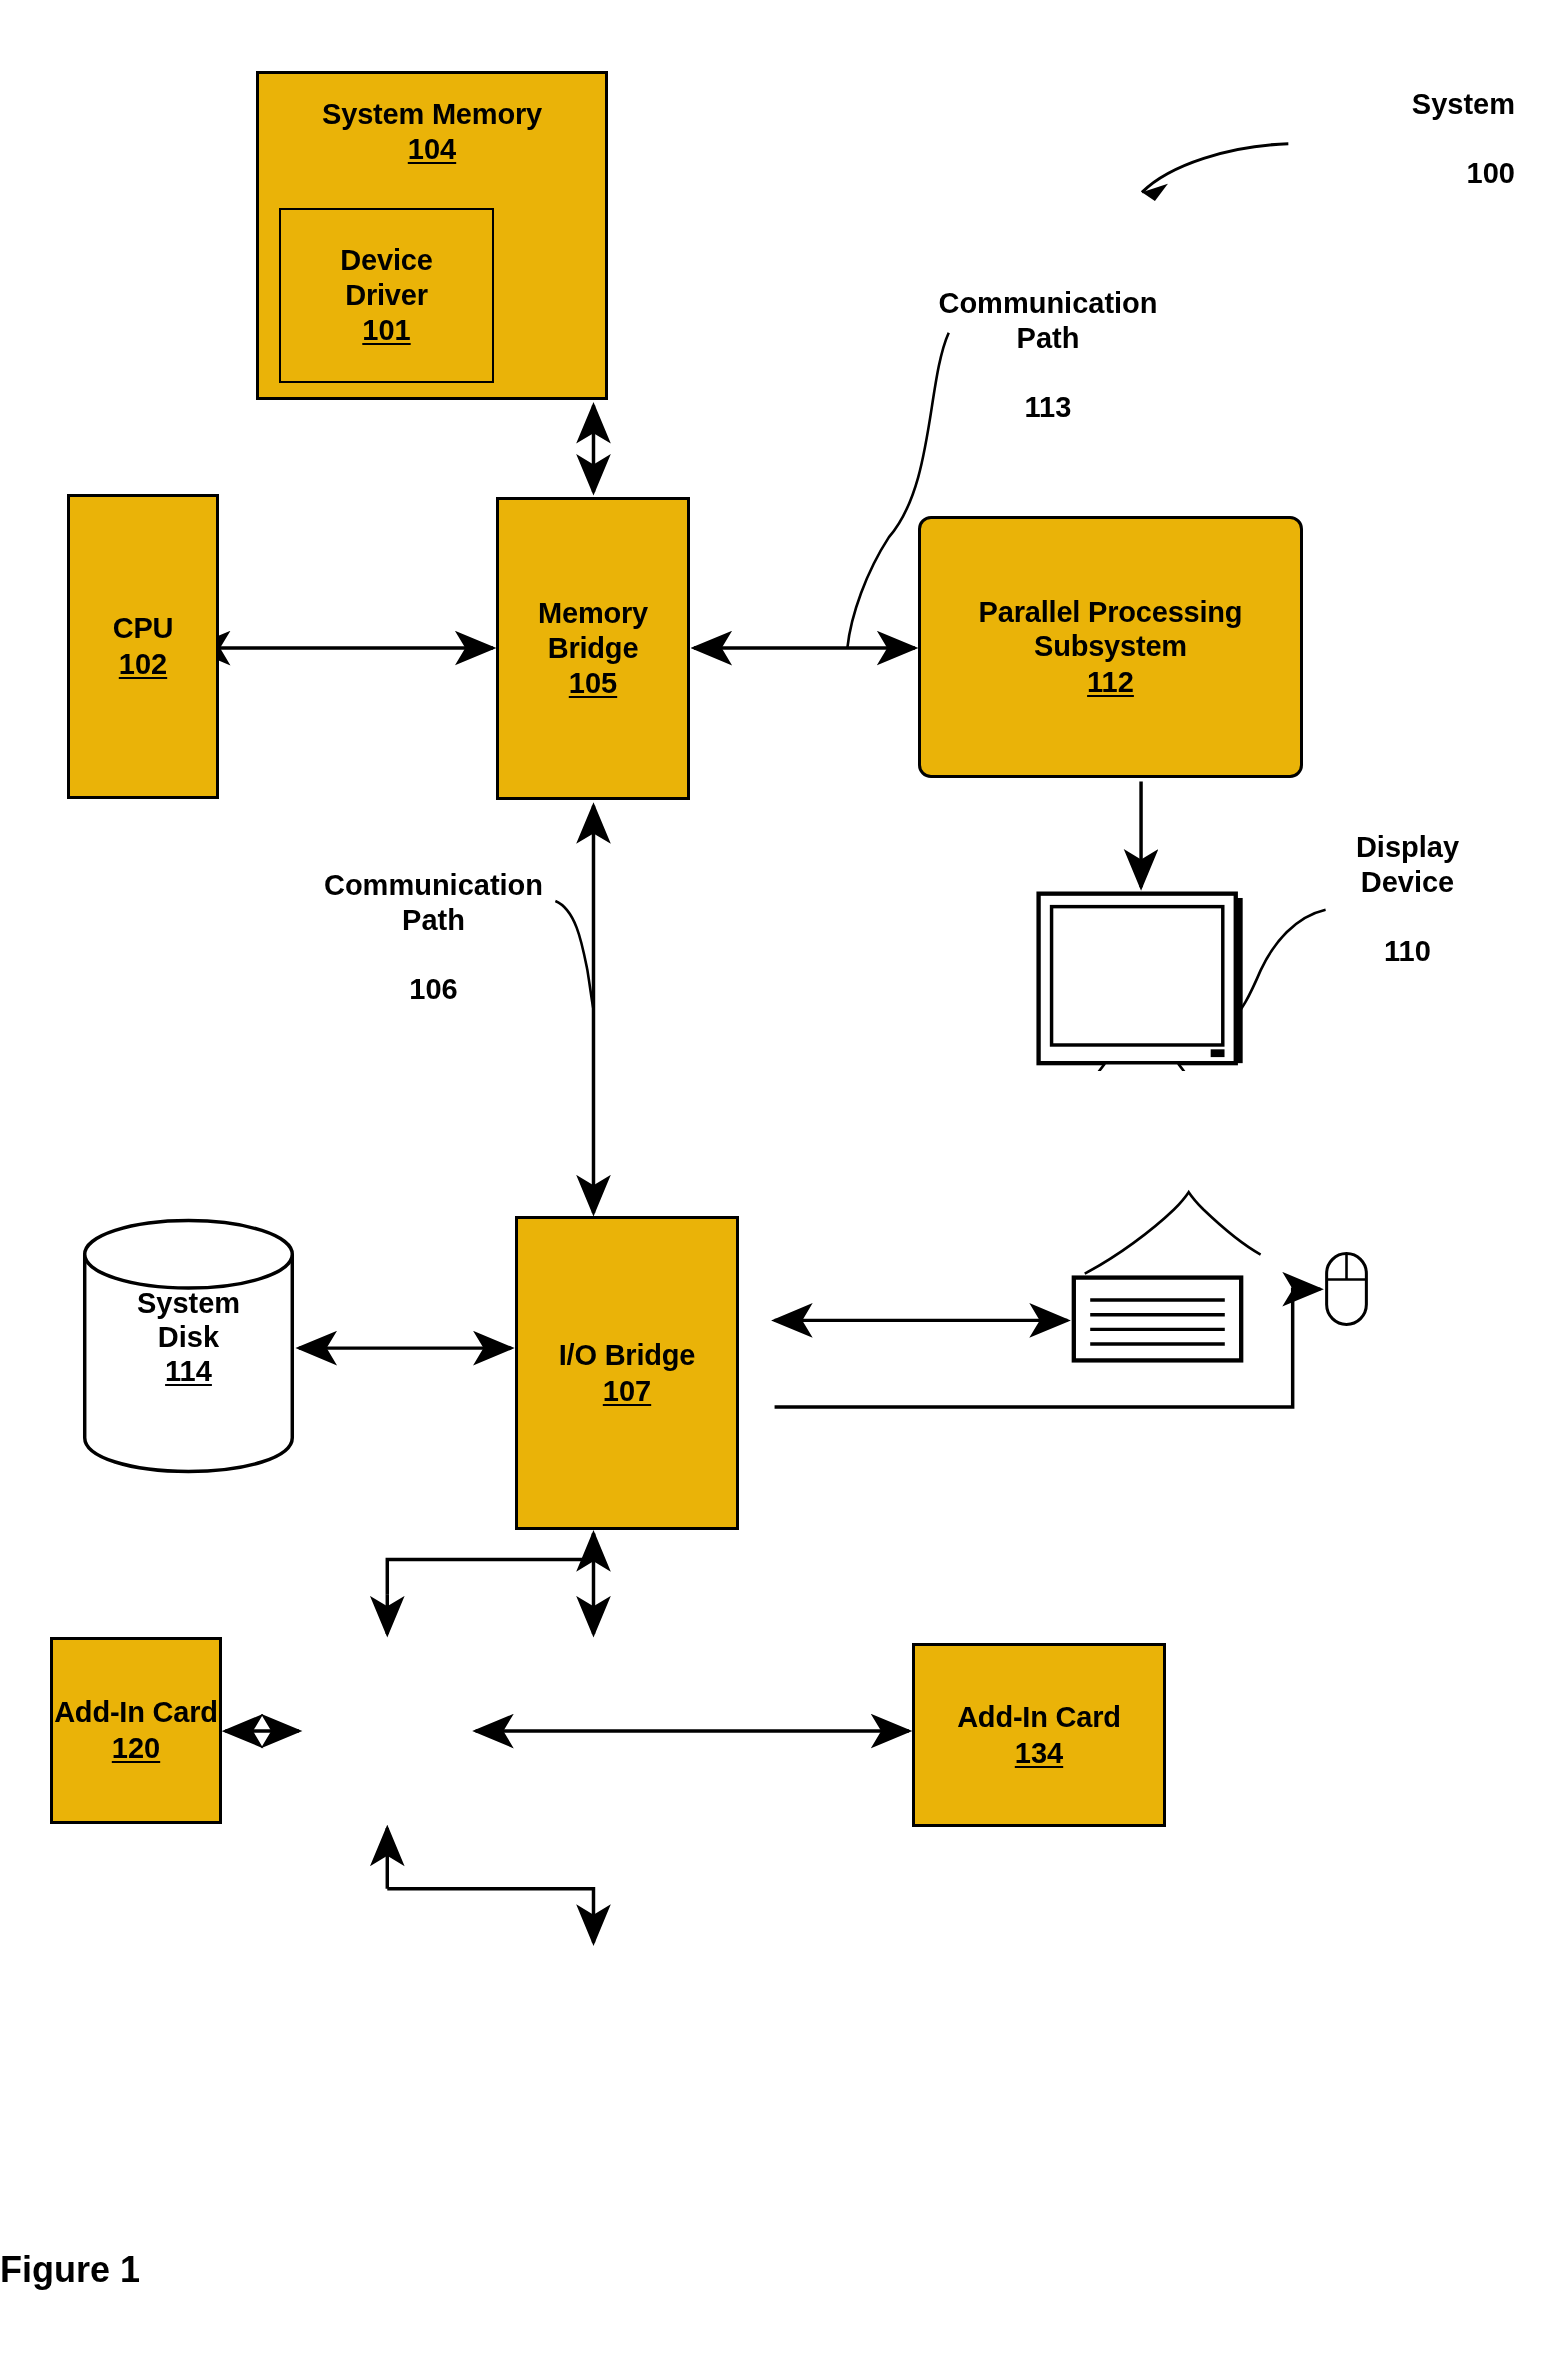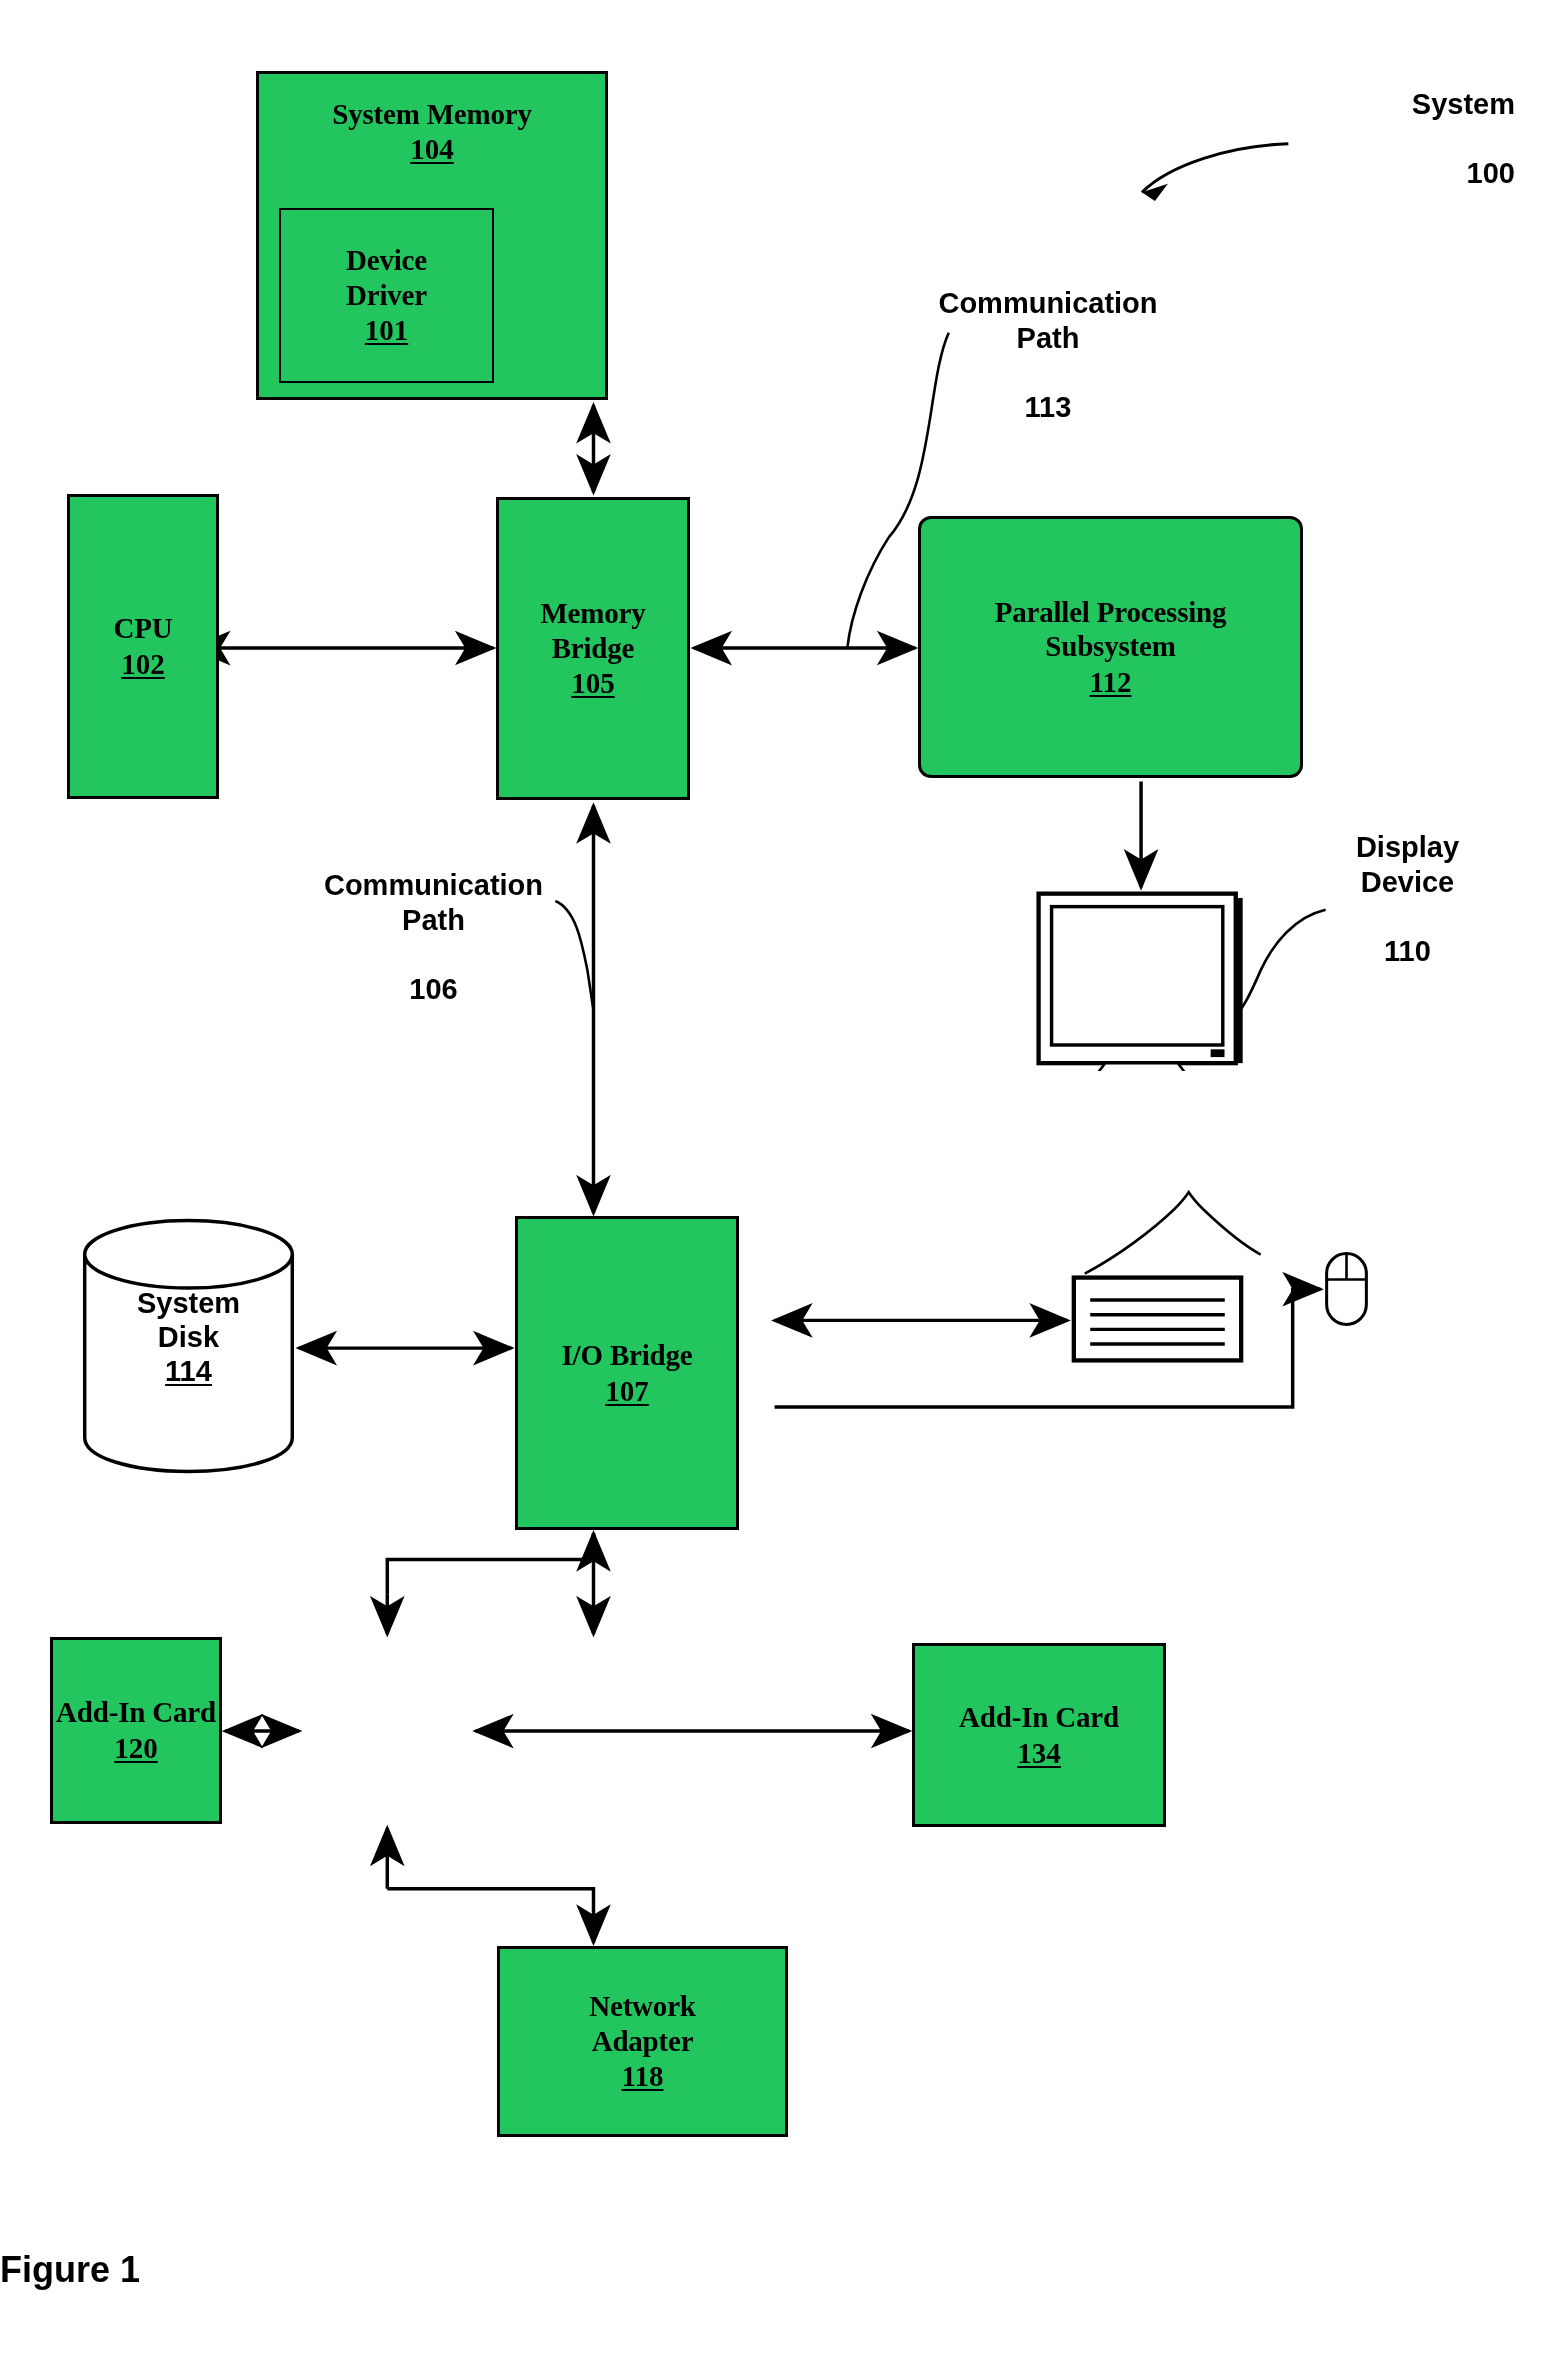--- a/index.html
+++ b/index.html
@@ -25,27 +25,26 @@
     position: absolute;
     left: 0; top: 0;
     width: 1563px;
     height: 2354px;
     pointer-events: none;
   }
   .node-box {
     position: absolute;
     border: 3.5px solid #000;
     box-sizing: border-box;
-    background: #22c55e;
+    background: #eab308;
     display: flex;
     flex-direction: column;
     align-items: center;
     justify-content: center;
     text-align: center;
-    font-family: Liberation Serif, serif;
   }
   .node-title {
     font-weight: bold;
     font-size: 29px;
     line-height: 1.18;
     letter-spacing: -0.2px;
     white-space: pre-line;
   }
   .node-ref {
     font-weight: bold;
@@ -210,25 +209,20 @@
   <div class="node-box" id="aic120-box">
     <div class="node-title">Add-In Card</div>
     <div class="node-ref">120</div>
   </div>
 
   <div class="node-box" id="aic121-box">
     <div class="node-title">Add-In Card</div>
     <div class="node-ref">134</div>
   </div>
 
-  <div class="node-box" id="netad-box">
-    <div class="node-title">Network
-Adapter</div>
-    <div class="node-ref">118</div>
-  </div>
 
   <div id="sysdisk">
     <svg width="213" height="256" viewBox="0 0 246 296">
       <path d="M3,42 L3,254 C3,277 57,293 123,293 C189,293 243,277 243,254 L243,42" fill="#fff" stroke="#000" stroke-width="4"></path>
       <ellipse cx="123" cy="42" rx="120" ry="39" fill="#fff" stroke="#000" stroke-width="4"></ellipse>
     </svg>
     <div class="disk-text">
       <div style="white-space:pre-line;">System
 Disk</div>
       <div class="disk-ref">114</div>

